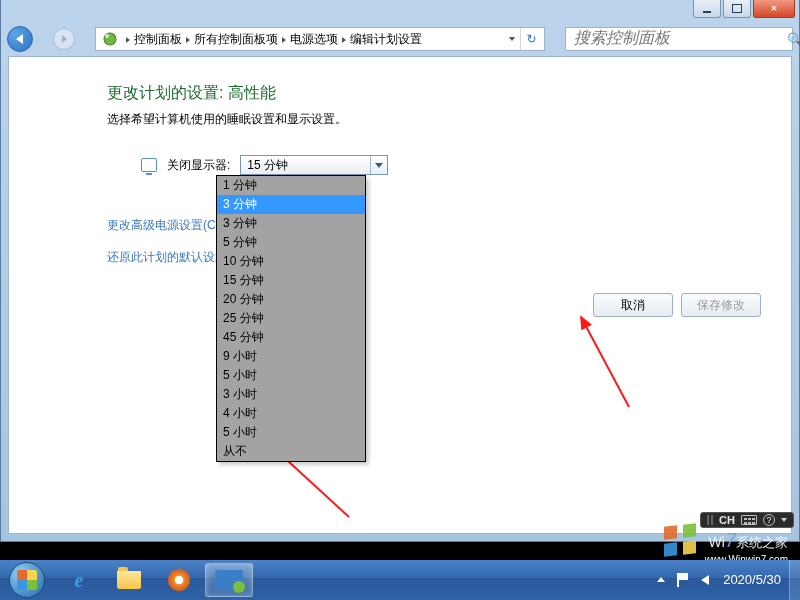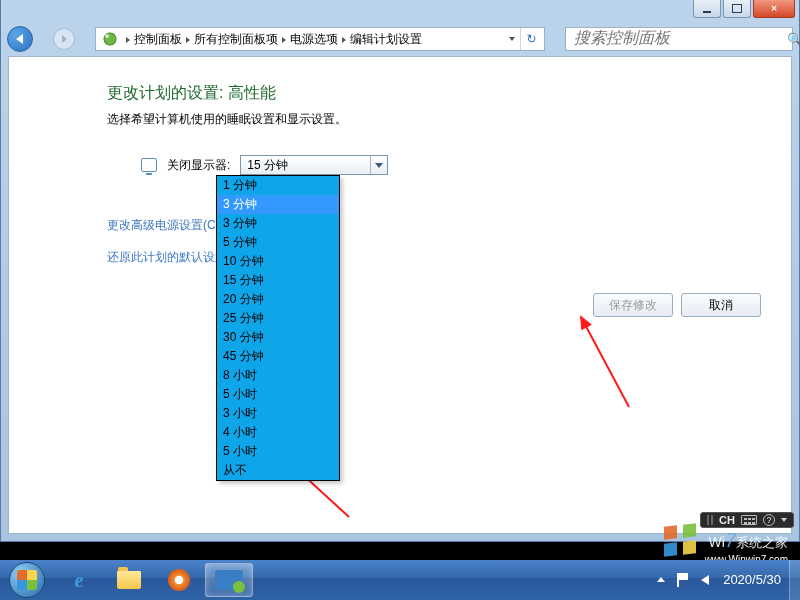--- a/index.html
+++ b/index.html
@@ -45,21 +45,21 @@
   .page-sub { position:absolute; left:98px; top:54px; color:#000; }
   
   .setting-row { position:absolute; left:100px; top:98px; display:flex; align-items:center; gap:10px;margin-left:32px; }
   .monitor-icon { width:16px; height:14px; border:1.5px solid #5b8fc3; border-radius:2px; position:relative; }
   .monitor-icon::after{ content:""; position:absolute; left:4px; bottom:-4px; width:6px; height:2px; background:#5b8fc3; }
   
   .combo { position:relative; width:148px; height:20px; border:1px solid #7b94b0; background:linear-gradient(to bottom,#fff,#e9eef4); display:flex; align-items:center; padding:0 6px; }
   .combo-arrow { position:absolute; right:0; top:0; width:17px; height:100%; border-left:1px solid #a0b6cd; display:flex; align-items:center; justify-content:center; }
   .combo-arrow::before{ content:""; border-left:4px solid transparent; border-right:4px solid transparent; border-top:5px solid #3b5c80; }
   
-  .dropdown-list { position:absolute; left:207px; top:118px; width:124px; border:1px solid #000; background:#0ea5e9; box-shadow:3px 3px 4px rgba(0,0,0,.2); z-index:20; }
+  .dropdown-list { position:absolute; left:207px; top:118px; width:150px; border:1px solid #000; background:#a3a3a3; box-shadow:3px 3px 4px rgba(0,0,0,.2); z-index:20; }
   .dropdown-list div { padding:1px 6px; line-height:17px; }
   .dropdown-list div[data-selected="true"] { background:#3399ff; color:#fff; }
   
   .link { position:absolute; left:98px; color:#3b78bf; }
   .link.a { top:160px; }
   .link.b { top:192px; }
   
   .btn-row { position:absolute; right:30px; top:236px; display:flex; gap:8px; }
   .win-btn { min-width:80px; height:24px; border:1px solid #9baec2; border-radius:3px; background:linear-gradient(to bottom,#fbfcfd,#e6ecf3); padding:0 12px; display:flex; align-items:center; justify-content:center; }
   .win-btn.disabled { color:#9b9b9b; }
@@ -157,36 +157,35 @@
 
     <div class="dropdown-list" id="ddl">
         <div>1 分钟</div>
         <div data-selected="true">3 分钟</div>
         <div>3 分钟</div>
         <div>5 分钟</div>
         <div>10 分钟</div>
         <div>15 分钟</div>
         <div>20 分钟</div>
         <div>25 分钟</div>
-        <div>30 分钟</div>
         <div>45 分钟</div>
-        <div>8 小时</div>
+        <div>9 小时</div>
         <div>5 小时</div>
         <div>3 小时</div>
         <div>4 小时</div>
         <div>5 小时</div>
         <div>从不</div>
       </div>
 
     <a class="link a">更改高级电源设置(C)</a>
     <a class="link b">还原此计划的默认设置(R)</a>
 
     <div class="btn-row">
+      <div class="win-btn">取消</div>
       <div class="win-btn disabled">保存修改</div>
-      <div class="win-btn">取消</div>
     </div>
 
     <svg class="arrow-anno" style="left:230px; top:370px;" width="120" height="100">
       <defs>
           <marker id="ah1" markerWidth="8" markerHeight="8" refX="6" refY="3" orient="auto">
             <path d="M0,0 L7,3 L0,6 Z" fill="#ff1a1a"></path>
           </marker>
         </defs>
       <line x1="110" y1="90" x2="25" y2="12" stroke="#ff1a1a" stroke-width="2" marker-end="url(#ah1)"></line>
     </svg>

